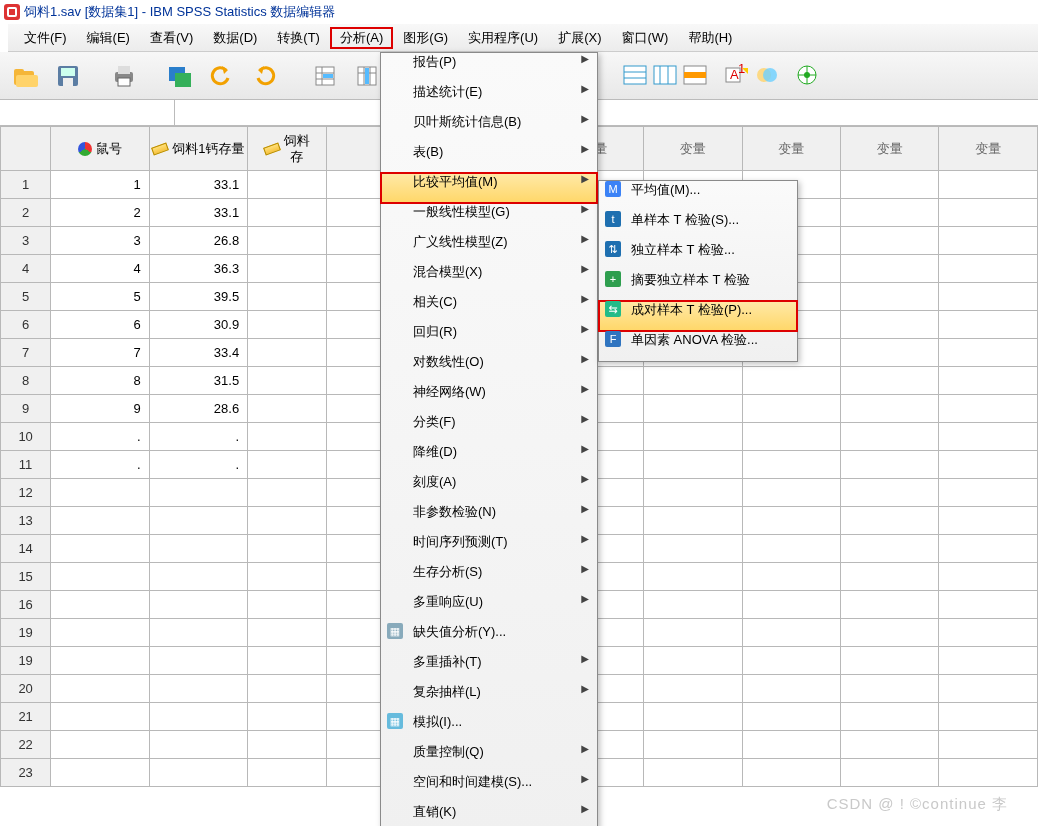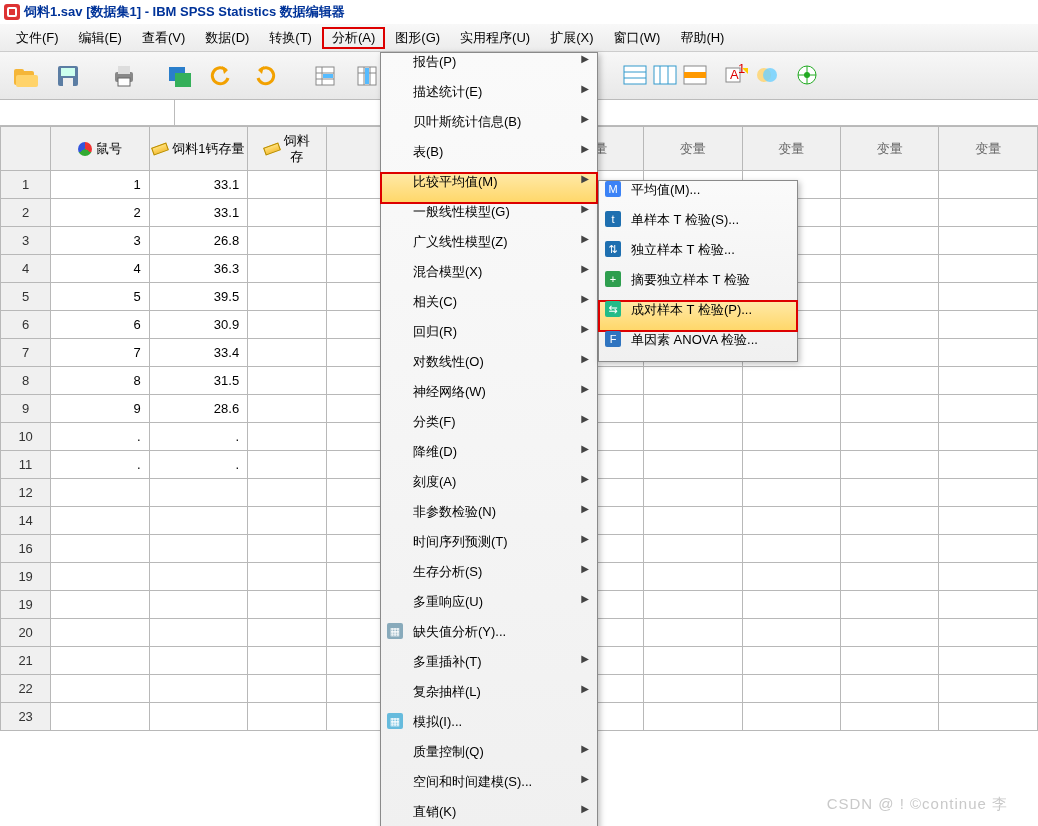--- a/index.html
+++ b/index.html
@@ -1,22 +1,22 @@
 <!DOCTYPE html>
 <html><head>
 <meta charset="utf-8">
 <style>
 * { margin: 0; padding: 0; box-sizing: border-box; font-family: "Microsoft YaHei", Arial, sans-serif; font-size: 13px; }
 body { background: #fff; width: 1038px; height: 826px; overflow: hidden; position: relative; }
 
-.titlebar { height: 24px; background: #fff; display: flex; align-items: center; padding: 0 4px; font-weight: bold; }
+.titlebar { height: 24px; background: #fff; display: flex; align-items: center; padding: 0 4px; }
 .titlebar .app-icon { width: 16px; height: 16px; margin-right: 4px; }
 .titlebar .title { color: #003399; font-size: 13px; }
 
-.menubar { height: 28px; background: linear-gradient(#f8f8f8, #ececec); display: flex; align-items: center; padding: 0 6px; border-bottom: 1px solid #ccc; }
+.menubar { height: 28px; background: linear-gradient(#f8f8f8, #ececec); display: flex; align-items: center; padding: 0 6px; border-bottom: 1px solid #ccc; margin-left: 8px; }
 .menubar .menu-item { padding: 3px 10px; color: #000; cursor: default; }
 .menubar .menu-item.hl { border: 2px solid #d00; padding: 0 8px; }
 
 .toolbar { height: 48px; background: linear-gradient(#f7f7f7, #e8e8e8); display: flex; align-items: center; padding: 0 6px; gap: 2px; border-bottom: 1px solid #bbb; }
 .toolbar .tbtn { width: 40px; height: 38px; display: flex; align-items: center; justify-content: center; border: 1px solid transparent; border-radius: 3px; }
 
 .formula-bar { height: 26px; display: flex; border-bottom: 1px solid #bbb; }
 .formula-bar .cell-ref { width: 175px; border-right: 1px solid #bbb; background: #fff; }
 .formula-bar .cell-val { flex: 1; background: #fff; }
 
@@ -314,21 +314,45 @@
           <td class="num col-w"></td>
           <td class="num"></td>
           <td></td>
           <td class="col-w"></td>
           <td class="col-w"></td>
           <td class="col-w"></td>
           <td class="col-w"></td>
           <td class="col-w"></td>
         </tr>
         <tr>
+          <td class="rowhdr">13</td>
+          <td class="num col-w"></td>
+          <td class="num col-w"></td>
+          <td class="num"></td>
+          <td></td>
+          <td class="col-w"></td>
+          <td class="col-w"></td>
+          <td class="col-w"></td>
+          <td class="col-w"></td>
+          <td class="col-w"></td>
+        </tr>
+        <tr>
           <td class="rowhdr">14</td>
+          <td class="num col-w"></td>
+          <td class="num col-w"></td>
+          <td class="num"></td>
+          <td></td>
+          <td class="col-w"></td>
+          <td class="col-w"></td>
+          <td class="col-w"></td>
+          <td class="col-w"></td>
+          <td class="col-w"></td>
+        </tr>
+        <tr>
+          <td class="rowhdr">15</td>
           <td class="num col-w"></td>
           <td class="num col-w"></td>
           <td class="num"></td>
           <td></td>
           <td class="col-w"></td>
           <td class="col-w"></td>
           <td class="col-w"></td>
           <td class="col-w"></td>
           <td class="col-w"></td>
         </tr>

